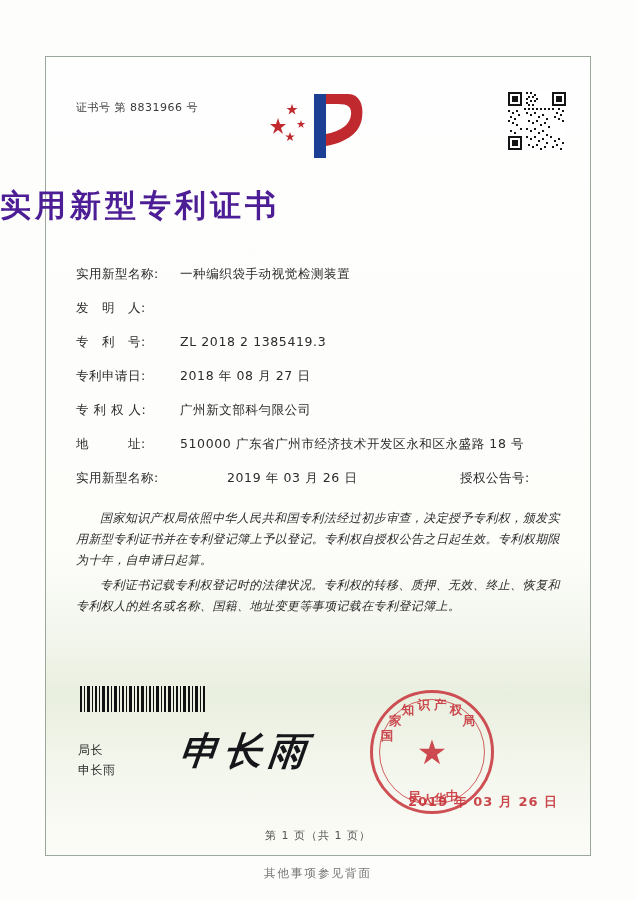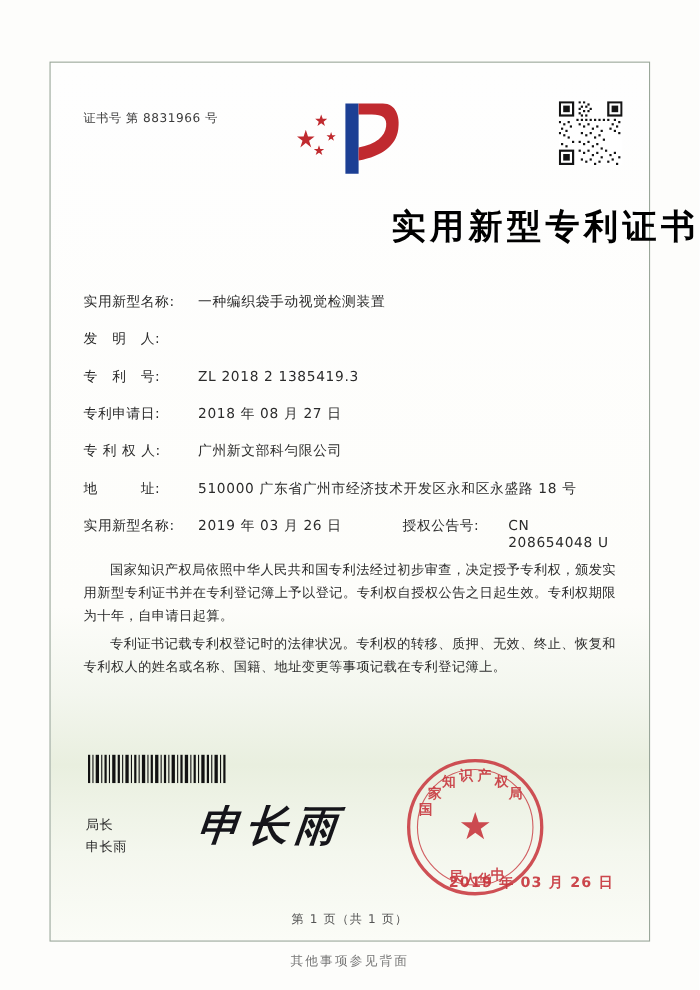--- a/index.html
+++ b/index.html
@@ -52,25 +52,25 @@
     right: 70px;
     top: 92px;
     width: 58px;
     height: 58px;
   }
   .title {
     position: absolute;
     left: 0;
     right: 0;
     top: 185px;
-    text-align: right;
+    text-align: left;
     font-size: 31px;
     font-weight: bold;
     letter-spacing: 4px;
-    color: #000000;
+    color: #4c1d95;
     font-family: "DejaVu Sans", sans-serif;
   }
   
   .fields {
     position: absolute;
     left: 76px;
     top: 266px;
     width: 480px;
   }
   .field-row {
@@ -112,20 +112,21 @@
     width: 484px;
     font-size: 12px;
     line-height: 21px;
     color: #2b2b2b;
     text-align: justify;
   }
   .paragraphs p {
     margin: 0 0 4px 0;
     text-indent: 24px;
     letter-spacing: 0.4px;
+    font-style: italic;
   }
   
   .barcode {
     position: absolute;
     left: 80px;
     top: 686px;
     width: 126px;
     height: 26px;
   }
   
@@ -384,21 +385,20 @@
 
     <div class="field-row">
       <span class="field-label">地　　　址:</span>
       <span class="field-value">510000 广东省广州市经济技术开发区永和区永盛路 18 号</span>
     </div>
 
     <div class="field-row dual">
       <span class="field-label">实用新型名称:</span>
       <span class="field-value">2019 年 03 月 26 日</span>
       <span class="field-label2">授权公告号:</span>
-      <span class="field-value2">CN 208654048 U</span>
     </div>
 
   </div>
 
   <div class="paragraphs">
     <p>国家知识产权局依照中华人民共和国专利法经过初步审查，决定授予专利权，颁发实用新型专利证书并在专利登记簿上予以登记。专利权自授权公告之日起生效。专利权期限为十年，自申请日起算。</p>
     <p>专利证书记载专利权登记时的法律状况。专利权的转移、质押、无效、终止、恢复和专利权人的姓名或名称、国籍、地址变更等事项记载在专利登记簿上。</p>
   </div>
 
   <div class="barcode">

